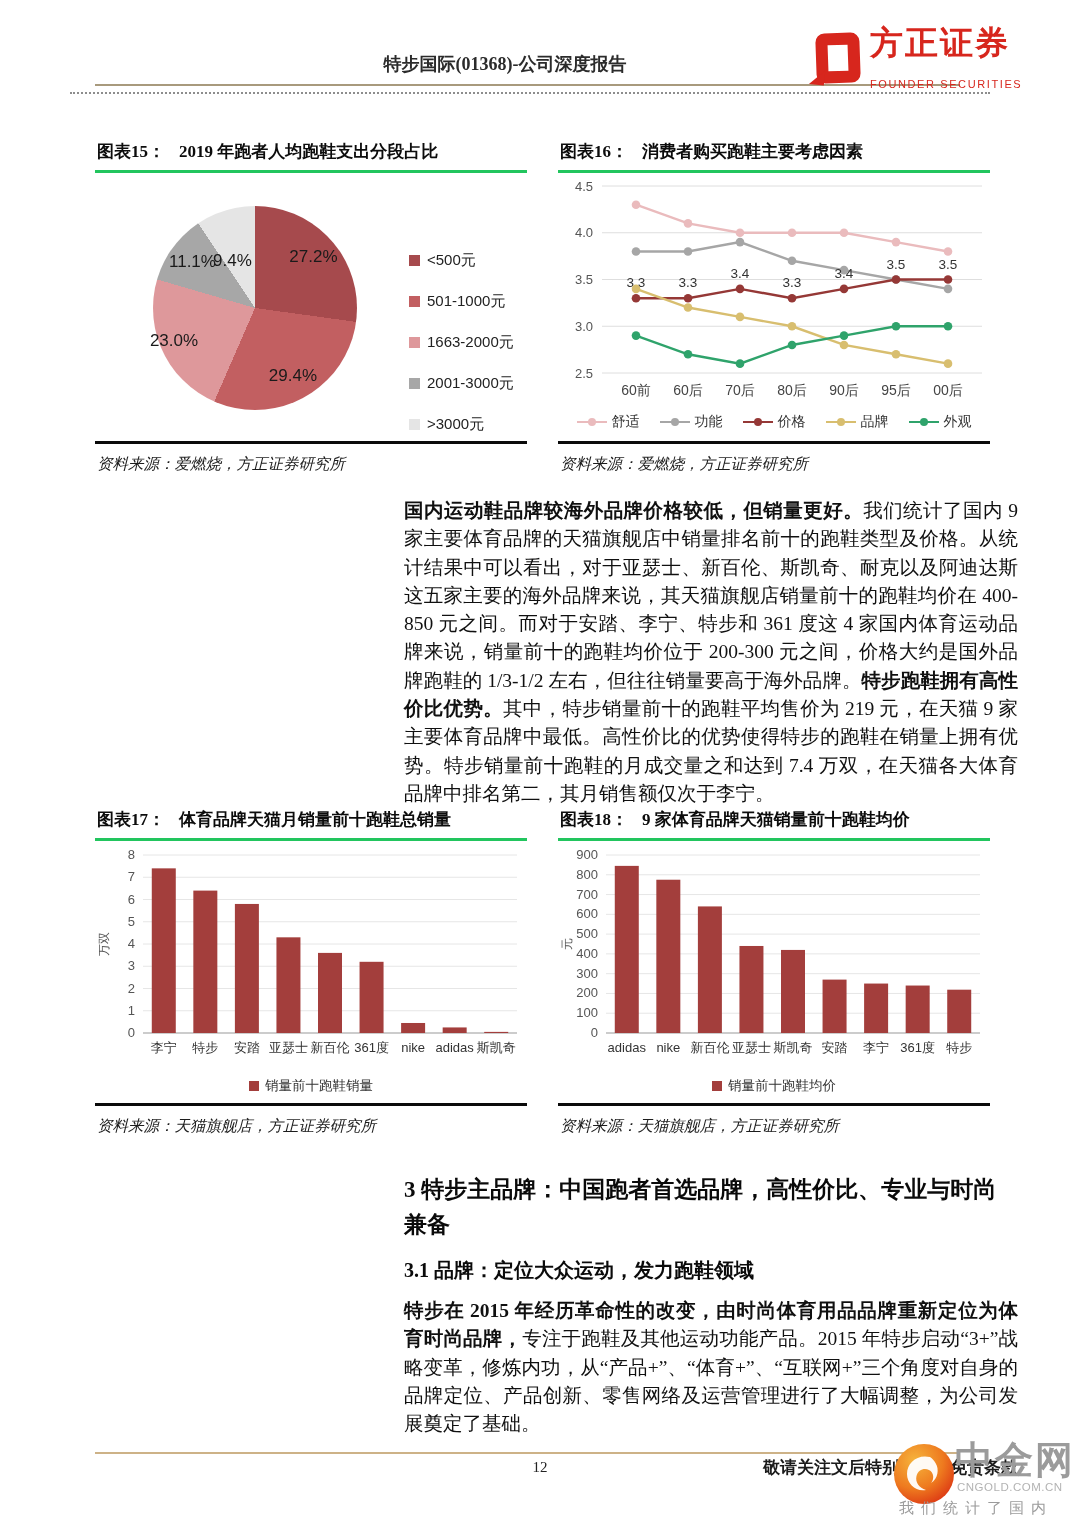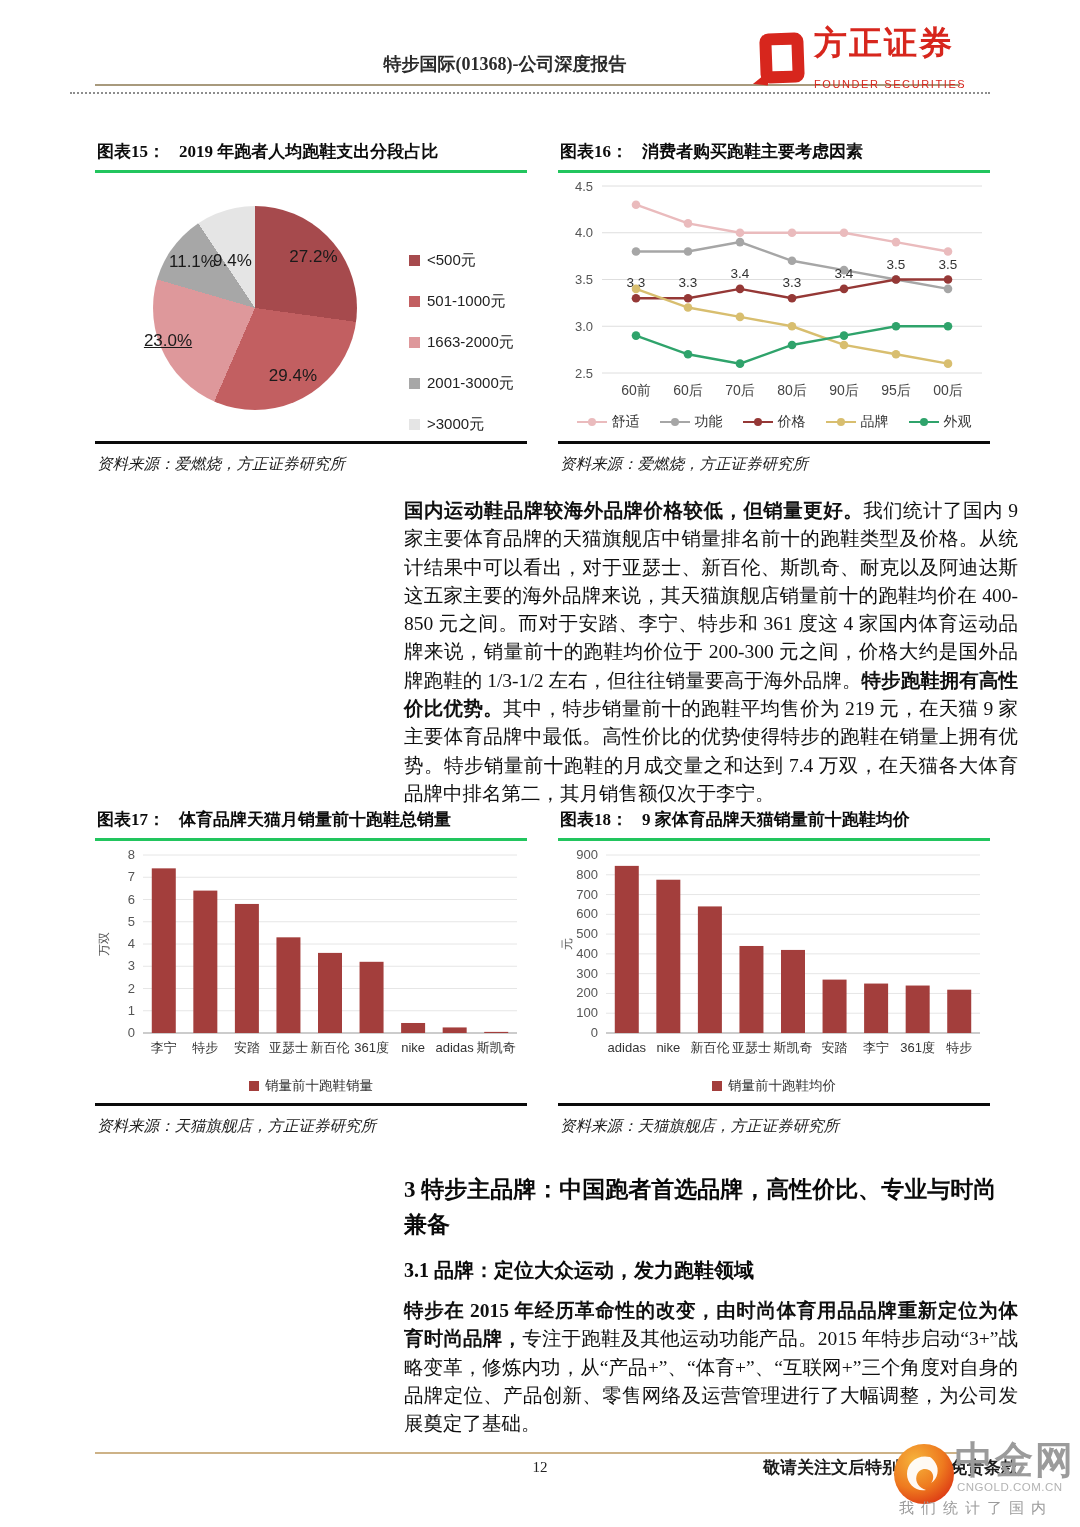--- a/index.html
+++ b/index.html
@@ -5,21 +5,21 @@
   *{margin:0;padding:0;box-sizing:border-box}
   html,body{background:#fff}
   #page{position:relative;width:1080px;height:1527px;background:#fff;overflow:hidden;
         font-family:"Liberation Sans",sans-serif;color:#111}
 
   
   #header-title{position:absolute;top:52px;left:95px;width:820px;text-align:center;
     font-family:"Liberation Serif",serif;font-weight:bold;font-size:18px;color:#2b2b2b}
   #header-rule{position:absolute;top:84px;left:95px;width:865px;border-top:2px solid #a89a7d}
   #header-rule-dots{position:absolute;top:92px;left:70px;width:920px;border-top:2px dotted #8d8d8d}
-  #brand{position:absolute;top:26px;left:760px;display:flex;align-items:center;gap:10px}
+  #brand{position:absolute;top:26px;left:816px;display:flex;align-items:center;gap:10px}
   .brand-icon{width:44px;height:50px;border:12px solid #d7261d;border-radius:9px;
     transform:rotate(-2deg);position:relative;background:#fff}
   .brand-icon::after{content:'';position:absolute;left:-19px;bottom:-13px;width:0;height:0;
     border-style:solid;border-width:0 0 15px 15px;border-color:transparent transparent #d7261d transparent;
     transform:rotate(8deg)}
   .brand-text{display:flex;flex-direction:column;line-height:1}
   .brand-cn{font-size:33px;font-weight:bold;color:#d7261d;letter-spacing:2px}
   .brand-en{font-size:11px;font-weight:normal;color:#d7261d;letter-spacing:1.6px;margin-top:20px}
 
   
@@ -85,21 +85,21 @@
 
   <div class="fig" id="fig15" style="top:140px;left:95px">
     <div class="fig-title">
       <span>图表15：</span>
       <span>2019 年跑者人均跑鞋支出分段占比</span>
     </div>
     <div class="fig-chart" id="fig15-chart" style="height:268px">
       <div id="fig15-pie" style="background: conic-gradient(rgb(166, 74, 77) 0deg, rgb(166, 74, 77) 97.82deg, rgb(194, 95, 97) 97.82deg, rgb(194, 95, 97) 203.56deg, rgb(222, 152, 155) 203.56deg, rgb(222, 152, 155) 286.27deg, rgb(167, 167, 167) 286.27deg, rgb(167, 167, 167) 326.19deg, rgb(229, 229, 229) 326.19deg, rgb(229, 229, 229) 360deg);">
           <div class="pie-label" style="left: 160.426px; top: 51.0516px;">27.2%</div>
           <div class="pie-label" style="left: 139.95px; top: 169.596px;">29.4%</div>
-          <div class="pie-label" style="left: 15px; top: 134.865px; text-decoration: underline;">23.0%</div>
+          <div class="pie-label" style="left: 21px; top: 134.865px;">23.0%</div>
           <div class="pie-label" style="left: 39.4714px; top: 56.1794px;">11.1%</div>
           <div class="pie-label" style="left: 79.4608px; top: 27.829px; margin-top: 27px;">9.4%</div>
         </div>
       <div id="fig15-legend">
           <div class="pleg-item">
             <span class="pleg-sq" style="background: rgb(166, 74, 77);"></span>
             <span>&lt;500元</span>
           </div>
           <div class="pleg-item">
             <span class="pleg-sq" style="background: rgb(194, 95, 97);"></span>

